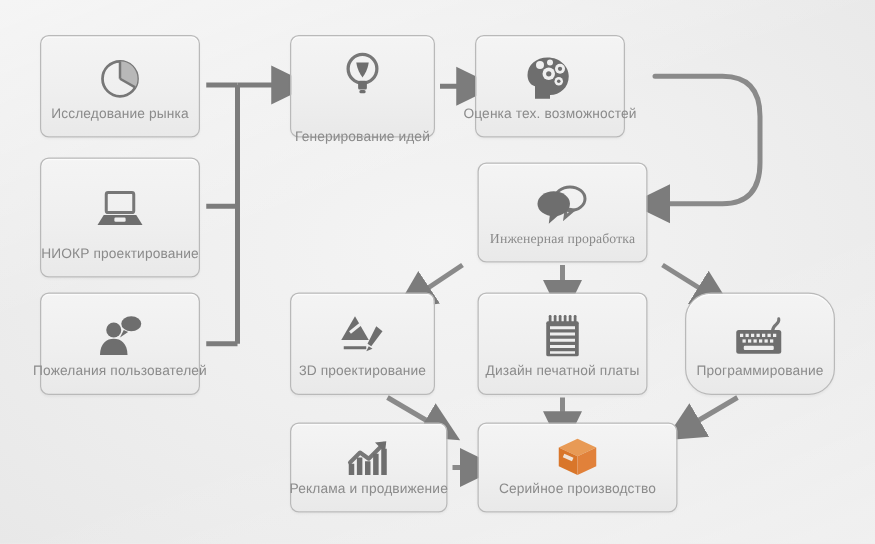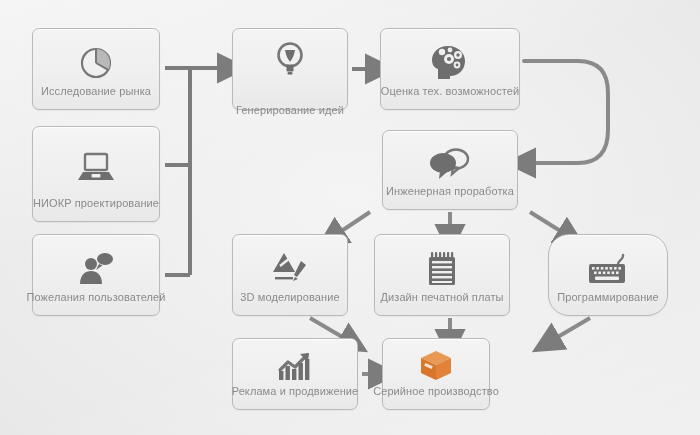--- a/index.html
+++ b/index.html
@@ -148,38 +148,38 @@
       <svg width="32" height="38" viewBox="0 0 32 38">
         <circle cx="16" cy="15" r="11.5" class="stroke" stroke-width="2.6"></circle>
         <path d="M11,10 C12,16 14,19 16,22 C18,19 20,16 21,10 Z" class="gray"></path>
         <rect x="12.5" y="24.5" width="7" height="7" rx="1.2" class="gray"></rect>
         <rect x="13.5" y="32" width="5" height="2.6" rx="1.2" class="gray"></rect>
       </svg>
     </div>
     <div class="cap">Генерирование идей</div>
   </div>
 
-  <div class="card" style="left:380px;top:28px;width:140px;height:82px;">
+  <div class="card" style="left:380px;top:28px;width:120px;height:82px;">
     <div class="ico">
       <svg width="42" height="38" viewBox="0 0 42 38">
         <path d="M9,35 L9,25 C5,24 3,20 3,16 C3,8 10,2 19,2 C29,2 36,9 36,17 C36,26 29,32 21,32 L21,35 Z" class="gray"></path>
         <circle cx="20" cy="15" r="5" fill="#efefef"></circle>
         <circle cx="20" cy="15" r="2.1" class="gray"></circle>
         <circle cx="29" cy="11" r="4" fill="#efefef"></circle>
         <circle cx="29" cy="11" r="1.7" class="gray"></circle>
         <circle cx="28" cy="21" r="3.4" fill="#efefef"></circle>
         <circle cx="28" cy="21" r="1.4" class="gray"></circle>
         <circle cx="13" cy="8" r="3.2" fill="#efefef"></circle>
         <circle cx="21" cy="6" r="2.4" fill="#efefef"></circle>
       </svg>
     </div>
     <div class="cap">Оценка тех. возможностей</div>
   </div>
 
-  <div class="card" style="left:382px;top:130px;width:136px;height:80px;">
+  <div class="card" style="left:382px;top:130px;width:136px;height:80px;font-family:Liberation Serif, serif;">
     <div class="ico">
       <svg width="44" height="34" viewBox="0 0 44 34">
         <ellipse cx="28" cy="12" rx="12" ry="9.5" class="stroke" stroke-width="2.4"></ellipse>
         <path d="M25,20 L24,27 L31,21 Z" class="stroke" stroke-width="2.4"></path>
         <ellipse cx="15" cy="16" rx="13" ry="10" class="gray"></ellipse>
         <path d="M12,24 L11,32 L19,25 Z" class="gray"></path>
       </svg>
     </div>
     <div class="cap">Инженерная проработка</div>
   </div>
@@ -187,24 +187,24 @@
   <div class="card" style="left:232px;top:234px;width:116px;height:82px;">
     <div class="ico">
       <svg width="40" height="38" viewBox="0 0 40 38">
         <path d="M14,3 L25,22 L3,22 Z" class="gray"></path>
         <path d="M10,16 L20,8" stroke="#efefef" stroke-width="2.4"></path>
         <path d="M24,25 L31,11 L36,15 L27,27 Z" class="gray"></path>
         <path d="M25,27 L23,31 L28,29 Z" class="gray"></path>
         <rect x="5" y="27" width="18" height="2.4" class="gray"></rect>
       </svg>
     </div>
-    <div class="cap">3D моделирование</div>
-  </div>
-
-  <div class="card" style="left:374px;top:234px;width:136px;height:82px;">
+    <div class="cap">3D проектирование</div>
+  </div>
+
+  <div class="card" style="left:382px;top:234px;width:136px;height:82px;">
     <div class="ico">
       <svg width="34" height="38" viewBox="0 0 34 38">
         <g class="gray">
           <rect x="6" y="2" width="2.2" height="6" rx="1"></rect>
           <rect x="10" y="2" width="2.2" height="6" rx="1"></rect>
           <rect x="14" y="2" width="2.2" height="6" rx="1"></rect>
           <rect x="18" y="2" width="2.2" height="6" rx="1"></rect>
           <rect x="22" y="2" width="2.2" height="6" rx="1"></rect>
           <rect x="26" y="2" width="2.2" height="6" rx="1"></rect>
         </g>
@@ -257,21 +257,21 @@
           <rect x="9.5" y="16" width="4.4" height="14"></rect>
           <rect x="16" y="19" width="4.4" height="11"></rect>
           <rect x="22.5" y="13" width="4.4" height="17"></rect>
           <rect x="29" y="9" width="4.4" height="21"></rect>
         </g>
       </svg>
     </div>
     <div class="cap">Реклама и продвижение</div>
   </div>
 
-  <div class="card" style="left:382px;top:338px;width:108px;height:72px;padding-top:8px;">
+  <div class="card" style="left:382px;top:338px;width:160px;height:72px;padding-top:8px;">
     <div class="ico">
       <svg width="36" height="34" viewBox="0 0 36 34">
         <path d="M18,2 L33,9 L18,16 L3,9 Z" fill="#e89a55"></path>
         <path d="M3,9 L18,16 L18,31 L3,24 Z" fill="#d9762a"></path>
         <path d="M18,16 L33,9 L33,24 L18,31 Z" fill="#e1813a"></path>
         <rect x="6.5" y="15.5" width="8" height="3" fill="#efe3d8" transform="rotate(24 10.5 17)"></rect>
       </svg>
     </div>
     <div class="cap">Серийное производство</div>
   </div>

